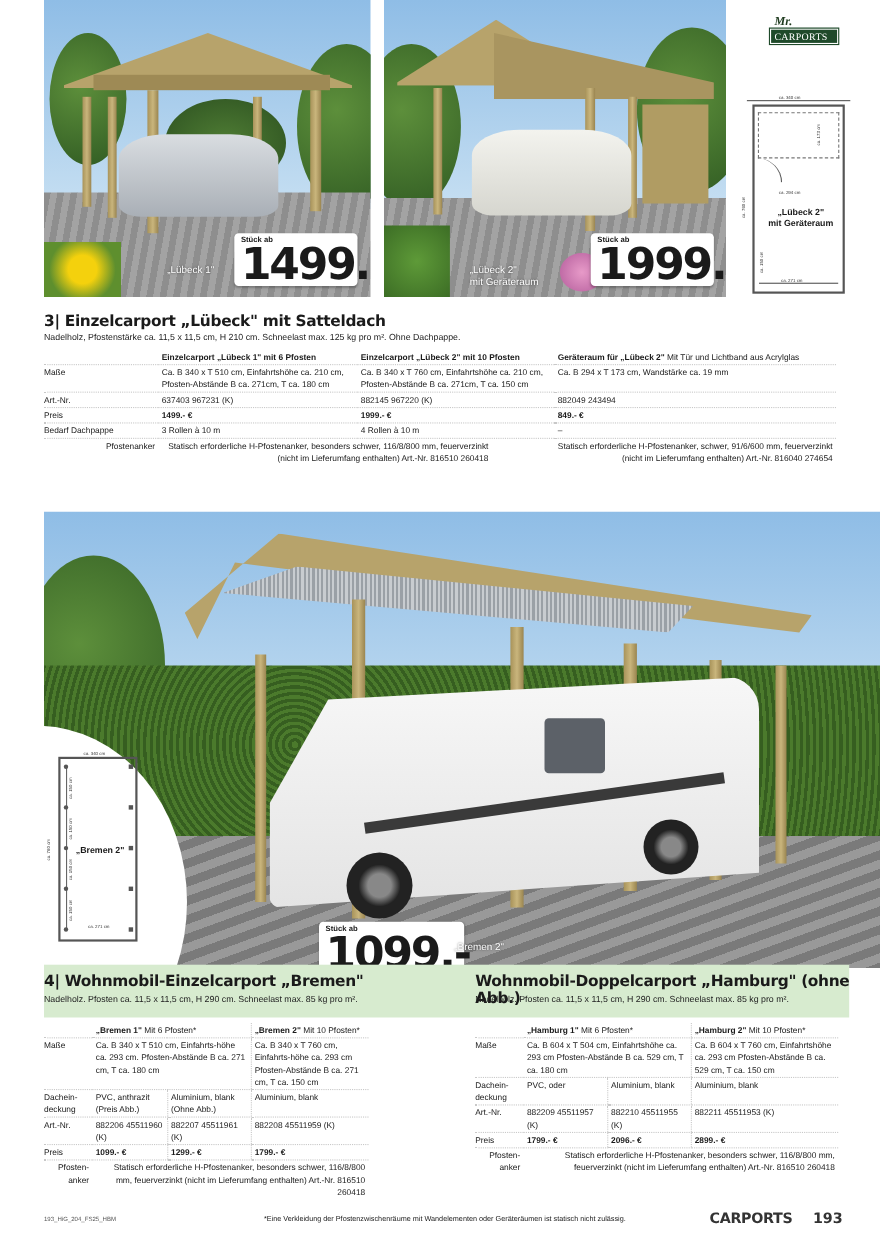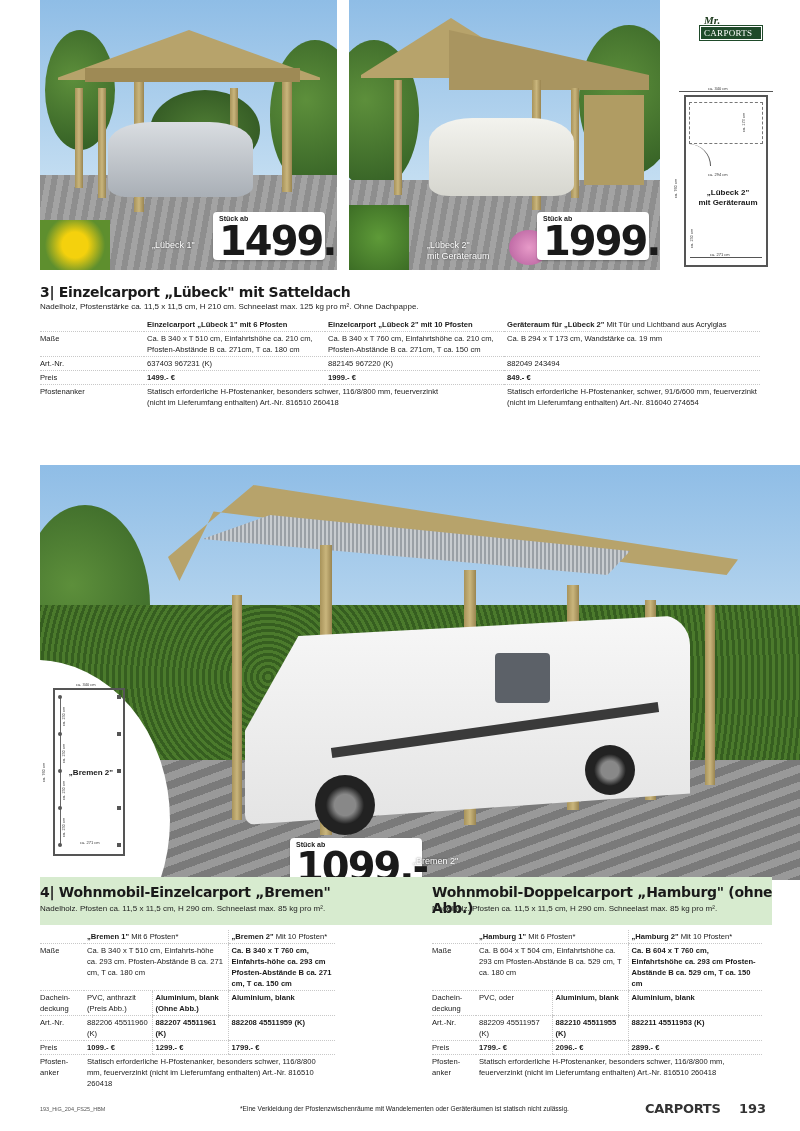--- a/index.html
+++ b/index.html
@@ -36,23 +36,23 @@
     .plan-text { font-size: 4px; color: #333; position: absolute; white-space: nowrap; }
     .plan-label { position: absolute; font-size: 8px; font-weight: bold; text-align: center; line-height: 10px; }
 
     
     .sec-title { font-size: 14px; font-weight: bold; font-family: "DejaVu Sans", sans-serif; letter-spacing: -0.3px; }
     .sec-sub { font-size: 8px; color: #222; }
 
     table.spec { border-collapse: collapse; font-size: 7.6px; line-height: 11px; position: absolute; }
     table.spec td { vertical-align: top; padding: 1px 3px 1px 3px; border-bottom: 1px dotted #c8c8c8; }
     table.spec td.lbl { font-weight: normal; padding-left: 0; }
-    table.spec td.sep { border-left: 1px dotted #c8c8c8; font-weight: bold; }
+    table.spec td.sep { border-left: 1px dotted #c8c8c8; }
     table.spec tr.head td { font-weight: bold; border-bottom: 1px dotted #c8c8c8; }
-    table.spec tr.last td { border-bottom: none; }
+    table.spec tr.last td { border-bottom: none; text-align: right; }
     table.spec .b { font-weight: bold; }
     table.spec .n { font-weight: normal; }
 
     
     .green-banner { position: absolute; background: #d7ebcf; }
 
     
     .footer-code { position: absolute; left: 40px; top: 1106px; font-size: 5.5px; color: #555; }
     .footer-note { position: absolute; left: 240px; top: 1105px; font-size: 6.6px; color: #222; }
     .footer-cat { position: absolute; left: 645px; top: 1101px; font-size: 13px; font-weight: bold; color: #333; font-family: "DejaVu Sans", sans-serif; letter-spacing: -0.3px; }
@@ -158,20 +158,26 @@
     <td class="lbl">Art.-Nr.</td>
     <td>637403 967231 (K)</td>
     <td>882145 967220 (K)</td>
     <td>882049 243494</td>
   </tr>
   <tr>
     <td class="lbl">Preis</td>
     <td class="b">1499.- €</td>
     <td class="b">1999.- €</td>
     <td class="b">849.- €</td>
+  </tr>
+  <tr>
+    <td class="lbl">Bedarf Dachpappe</td>
+    <td>3 Rollen à 10 m</td>
+    <td>4 Rollen à 10 m</td>
+    <td>–</td>
   </tr>
   <tr class="last">
     <td class="lbl">Pfostenanker</td>
     <td colspan="2" style="padding-right:60px;">Statisch erforderliche H-Pfostenanker, besonders schwer, 116/8/800 mm, feuerverzinkt (nicht im Lieferumfang enthalten) Art.-Nr. 816510 260418</td>
     <td>Statisch erforderliche H-Pfostenanker, schwer, 91/6/600 mm, feuerverzinkt (nicht im Lieferumfang enthalten) Art.-Nr. 816040 274654</td>
   </tr>
 </tbody>
   </table>
 
 <div class="photo" style="left:40px; top:465px; width:760px; height:415px;">

